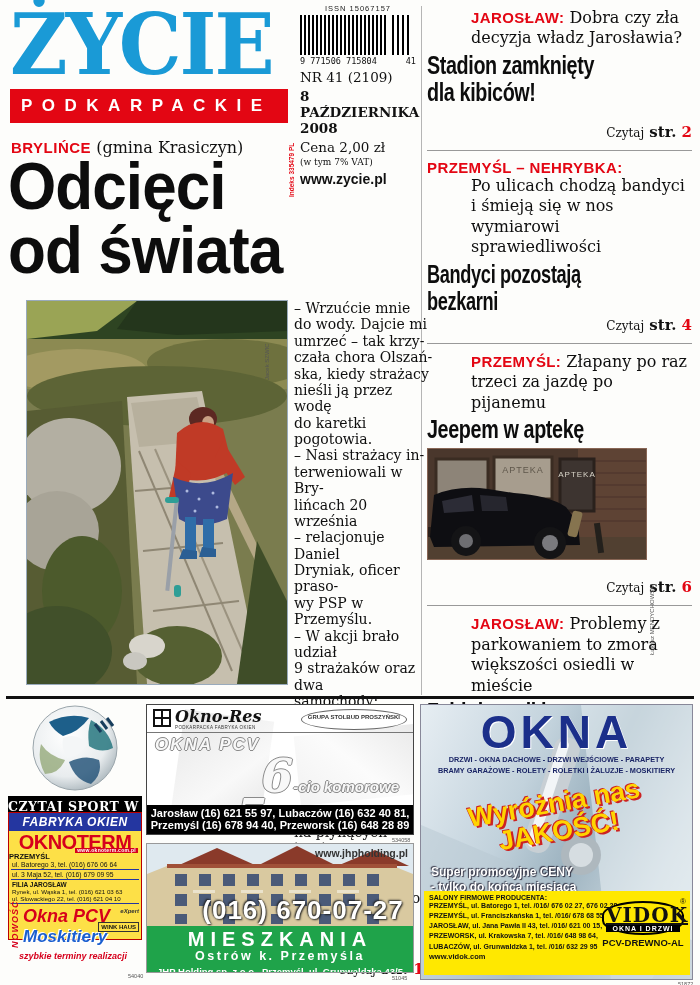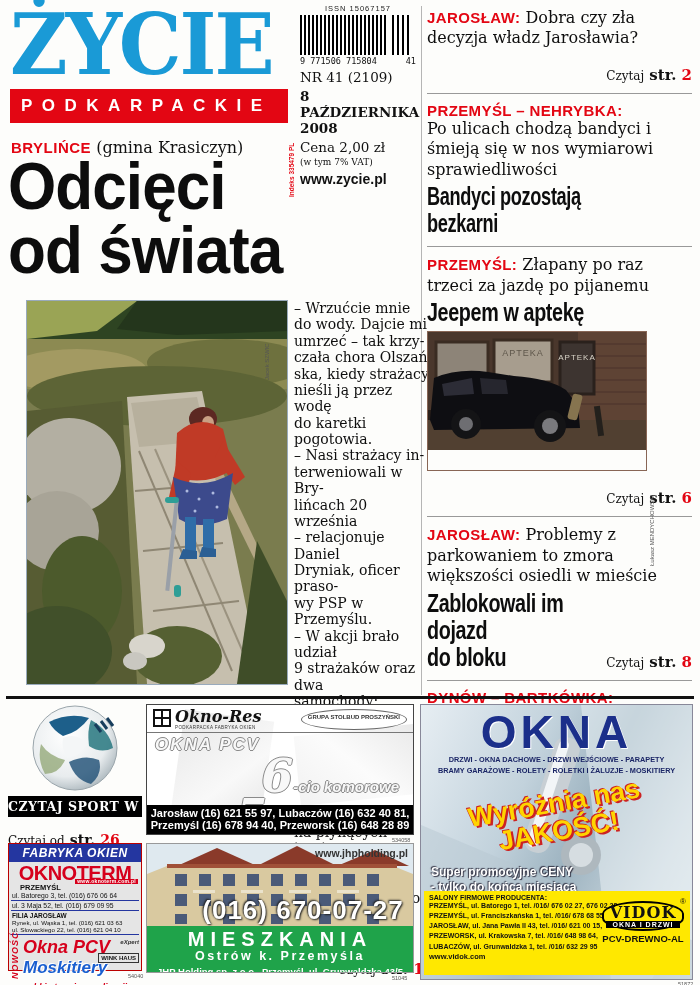--- a/index.html
+++ b/index.html
@@ -66,30 +66,30 @@
 
   .czytaj { white-space:nowrap; }
   .czytaj .cz { font-size:12px; }
   .czytaj .str { font-size:15px; font-weight:bold; }
   .czytaj .pg { font-size:15px; font-weight:bold; color:#e30613; }
 
   
   .rightcol { position:absolute; left:427px; top:8px; width:265px; }
   .story { position:relative; }
   .kicker { font-family:"Liberation Sans", sans-serif; font-weight:bold; color:#e30613; font-size:15px; letter-spacing:0.4px; }
-  .intro { font-size:16px; line-height:1.28; color:#0e0e0e; }
+  .intro { font-size:16px; line-height:1.28; color:#0e0e0e;margin-left:44px; }
   .rh-wrap { margin-top:3px; }
   .rheadline {
     font-family:"Liberation Sans", sans-serif; font-weight:bold; color:#0d0d0d;
     font-size:26px; line-height:1.04; white-space:pre-line; display:inline-block;
     transform:scaleX(0.76); transform-origin:top left; letter-spacing:-0.5px;
   }
   .story .czytaj { display:block; text-align:right; }
   .sep { border:none; border-top:1px solid #999; margin:9px 0 8px; }
-  .car-photo { width:220px; height:140px; border:1px solid #865; position:relative; margin-top:5px; overflow:hidden; }
+  .car-photo { width:220px; height:112px; border:1px solid #865; position:relative; margin-top:5px; overflow:hidden; }
   .car-credit {
     position:absolute; right:33px; margin-top:5px; width:10px; height:90px;
     font-family:"Liberation Sans", sans-serif; font-size:6px; color:#555;
     writing-mode:vertical-rl; transform:rotate(180deg); white-space:nowrap;
   }
 
   
   .ads-rule { position:absolute; left:6px; top:696px; width:688px; height:3px; background:#111; }
 
   .ad-sport { position:absolute; left:8px; top:704px; width:134px; }
@@ -97,27 +97,27 @@
   .sport-bar {
     background:#000; color:#fff; font-family:"DejaVu Serif", serif; font-weight:bold;
     font-size:12.5px; text-align:center; padding:3px 0; letter-spacing:0.5px; white-space:nowrap;
   }
   .sport-czytaj { margin-top:13px; }
   .sport-czytaj .cz { font-size:12px; }
   .sport-czytaj .str { font-size:14px; font-weight:bold; }
   .sport-czytaj .pg { font-size:14px; font-weight:bold; color:#e30613; }
 
   .ad-oknoterm {
-    position:absolute; left:8px; top:843px; width:134px; height:128px;
-    background:#e5e5e5; border:1px solid #b00; font-family:"Liberation Sans", sans-serif;
+    position:absolute; left:8px; top:812px; width:134px; height:128px;
+    background:#fde047; border:1px solid #b00; font-family:"Liberation Sans", sans-serif;
   }
   .okt-header { background:#2436a0; color:#fff; font-weight:bold; font-style:italic; font-size:12px; text-align:center; padding:2px 0; letter-spacing:0.5px; }
   .okt-brand { color:#d6001c; font-weight:bold; font-size:20px; letter-spacing:-0.5px; text-align:center; line-height:1; margin-top:1px; position:relative; }
   .okt-www { position:absolute; right:3px; bottom:-1px; background:#d6001c; color:#fff; font-size:5px; font-weight:bold; padding:0 2px; letter-spacing:0.3px; }
-  .okt-city { font-size:7.5px; font-weight:bold; padding-left:11px; }
+  .okt-city { font-size:7.5px; font-weight:bold; padding-left:0; }
   .okt-line { font-size:6.8px; padding-left:3px; white-space:nowrap; }
   .okt-sep { border:none; border-top:1px solid #2436a0; margin:1px 2px; }
   .okt-branch { font-size:6.5px; font-weight:bold; padding-left:3px; }
   .okt-bline { font-size:6.2px; padding-left:3px; white-space:nowrap; }
   .okt-main { position:relative; height:44px; margin-top:2px; }
   .okt-nowosc {
     position:absolute; left:1px; top:2px; color:#d6001c; font-weight:bold; font-style:italic;
     font-size:9px; writing-mode:vertical-rl; transform:rotate(180deg); height:40px; letter-spacing:1px;
   }
   .okt-p1 { position:absolute; left:14px; top:0; color:#d6001c; font-weight:bold; font-style:italic; font-size:18px; }
@@ -178,21 +178,21 @@
   .vd-sl1 { color:#ffd400; font-weight:bold; font-size:27px; line-height:1.05; text-shadow:2px 2px 0 #c22, -1px -1px 0 #c22; }
   .vd-sl2 { color:#ffd400; font-weight:bold; font-size:27px; line-height:1.05; text-shadow:2px 2px 0 #c22, -1px -1px 0 #c22; }
   .vd-promo { position:absolute; left:10px; top:160px; color:#fff; font-weight:bold; font-size:12px; line-height:1.25;
     text-shadow:1px 1px 1px #334, -1px -1px 1px #334; }
   .vd-box { position:absolute; left:3px; bottom:4px; width:266px; height:84px; background:#ffe800; padding:3px 5px; }
   .vd-salons { font-size:7px; font-weight:bold; }
   .vd-addr { font-size:7px; font-weight:bold; line-height:1.45; white-space:nowrap; }
   .vd-www { font-size:7.5px; font-weight:bold; }
   .vd-logo { position:absolute; right:6px; top:10px; width:82px; text-align:center; }
   .vd-oval { border:2px solid #000; border-radius:50% / 42%; padding:3px 2px 1px; position:relative; background:#ffe800; }
-  .vd-logo-name { font-family:"DejaVu Serif", serif; font-weight:bold; font-size:16px; letter-spacing:1px; line-height:0.9; }
+  .vd-logo-name { font-family:"DejaVu Serif", serif; font-weight:bold; font-size:20px; letter-spacing:1px; line-height:0.9;text-decoration:underline; }
   .vd-logo-sub { background:#000; color:#fff; font-weight:bold; font-size:7px; letter-spacing:1px; margin-top:1px; }
   .vd-reg { position:absolute; right:-4px; top:-6px; font-size:8px; }
   .vd-material { font-weight:bold; font-size:9.5px; margin-top:2px; }
 </style>
 </head>
 <body>
 
 <div class="page">
 
   <div class="logo-block">
@@ -304,32 +304,39 @@
       <span class="str">str.</span>
       <span class="pg">11</span>
     </div>
   </div>
   <div class="lead-credit">Jacek SZWIC</div>
 
   <div class="rightcol">
 
     <div class="story">
       <div class="intro"><span class="kicker">JAROSŁAW:</span><span> Dobra czy zła decyzja władz Jarosławia?</span></div>
+      <div class="rh-wrap"><span class="rheadline">Stadion zamknięty
+dla kibiców!</span></div>
       <div class="czytaj" style="margin-top:16px;">
         <span class="cz">Czytaj</span>
         <span class="str">str.</span>
         <span class="pg">2</span>
       </div>
     </div>
     <hr class="sep">
 
     <div class="story">
       <div class="kicker">PRZEMYŚL – NEHRYBKA:</div>
       <div class="intro">Po ulicach chodzą bandyci i śmieją się w nos wymiarowi sprawiedliwości</div>
       <div class="rh-wrap"><span class="rheadline" style="transform:scaleX(0.70);">Bandyci pozostają bezkarni</span></div>
+      <div class="czytaj">
+        <span class="cz">Czytaj</span>
+        <span class="str">str.</span>
+        <span class="pg">4</span>
+      </div>
     </div>
     <hr class="sep">
 
     <div class="story">
       <div class="intro"><span class="kicker">PRZEMYŚL:</span><span> Złapany po raz trzeci za jazdę po pijanemu</span></div>
       <div class="rh-wrap"><span class="rheadline">Jeepem w aptekę</span></div>
       <div class="car-photo">
         <svg width="218" height="118" viewBox="0 0 218 118">
           <rect x="0" y="0" width="218" height="118" fill="#2a201a"></rect>
           <rect x="0" y="0" width="218" height="78" fill="#4a372c"></rect>

